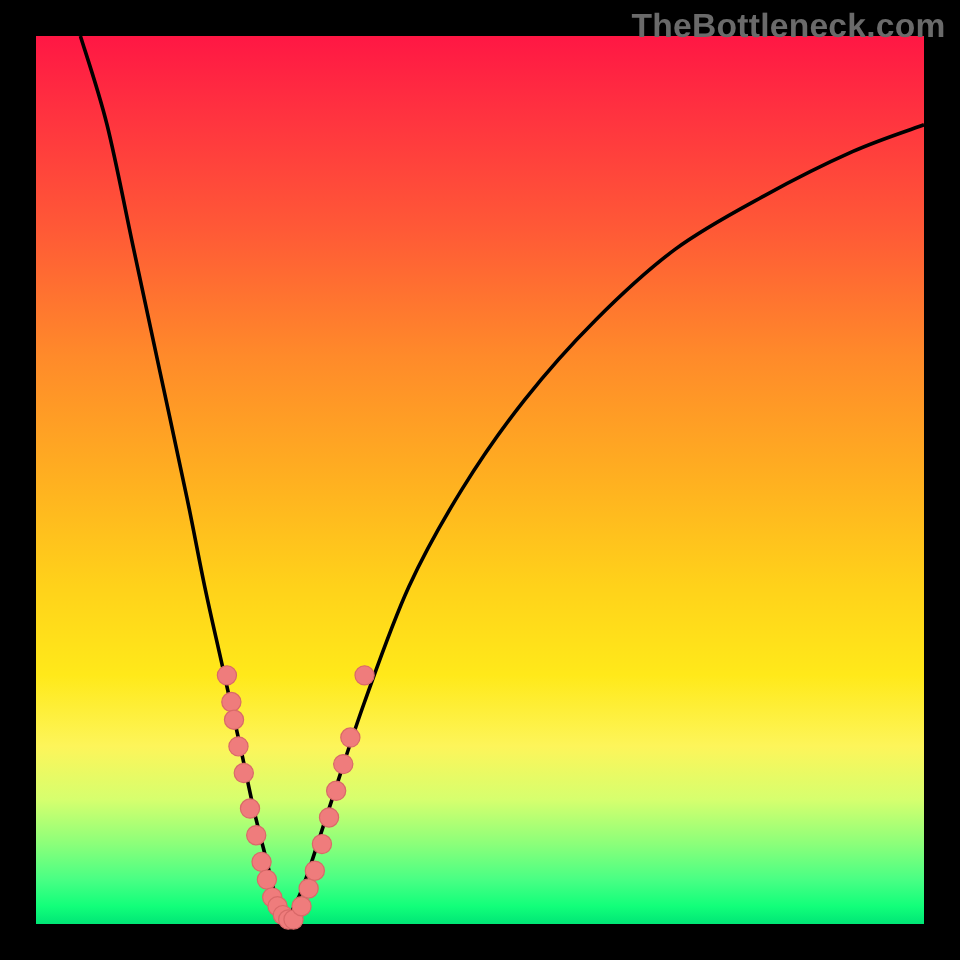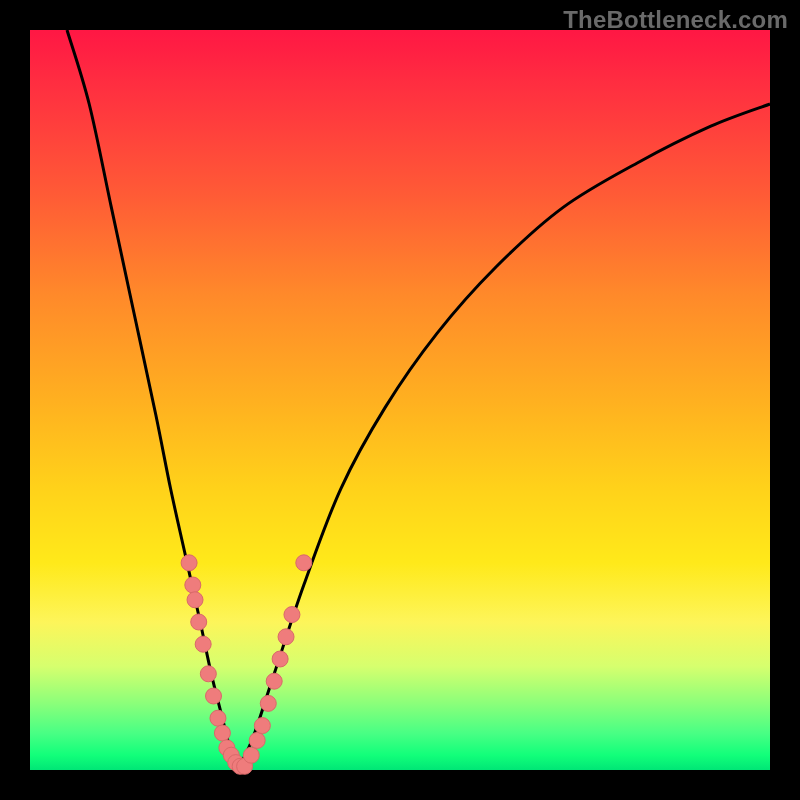--- a/index.html
+++ b/index.html
@@ -40,21 +40,21 @@
       #49ff84 95%,
       #12ff7a 98%,
       #00e676 100%
     );
   }
   .watermark {
     position: absolute;
     top: 6px;
     right: 12px;
     color: #6a6a6a;
-    font-size: 24px;
+    font-size: 28px;
     font-weight: 600;
     letter-spacing: 0.2px;
     user-select: none;
   }
   svg.curve {
     position: absolute;
     top: 0; left: 0;
     width: 740px;
     height: 740px;
     overflow: visible;

